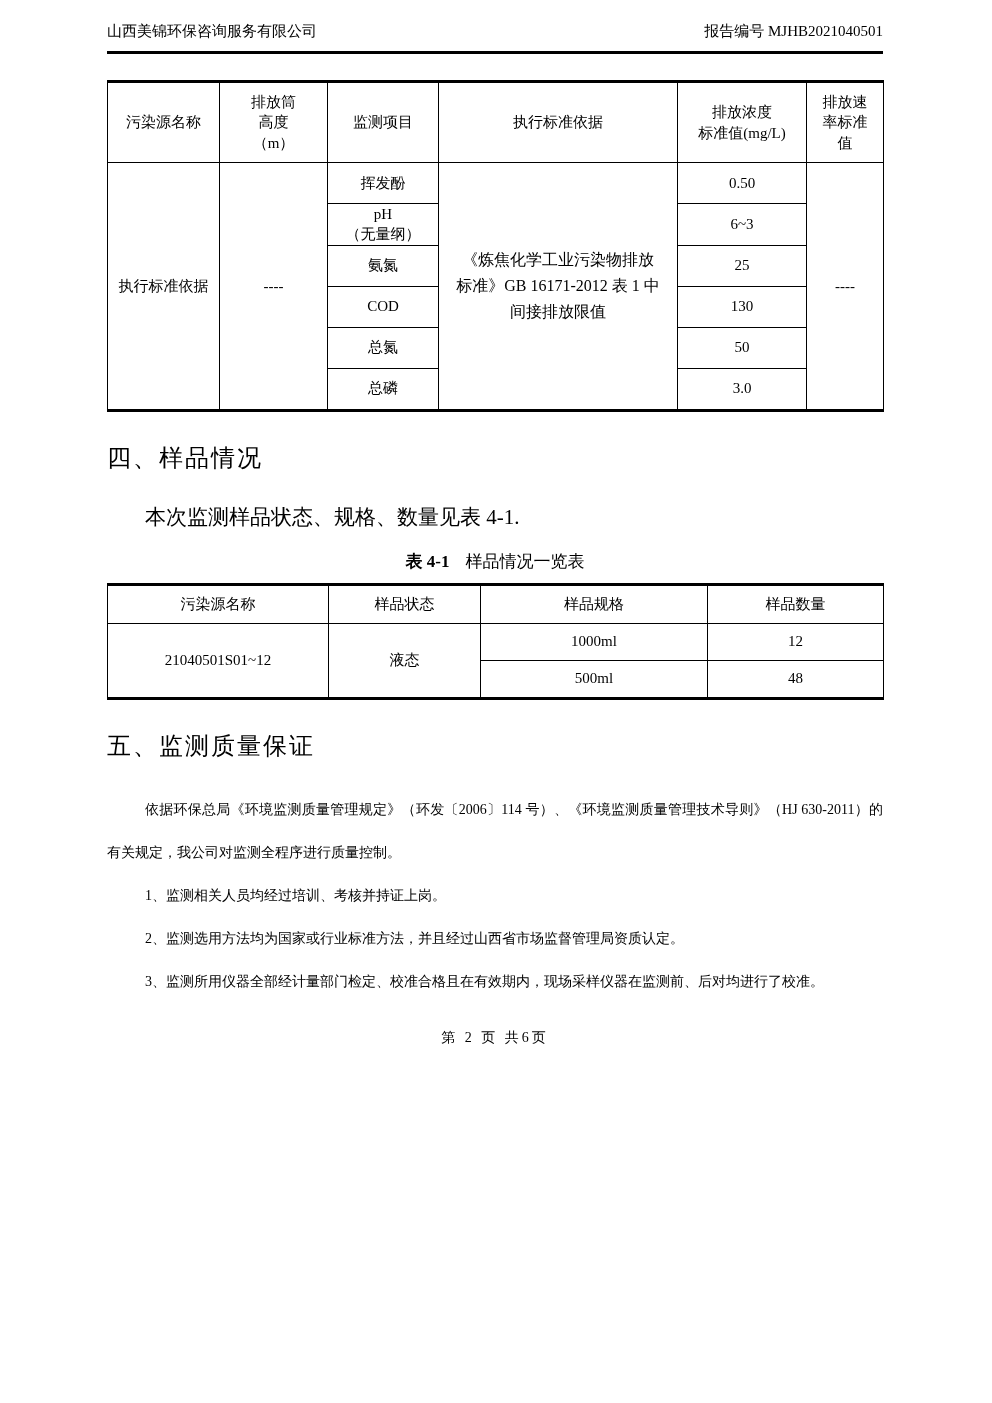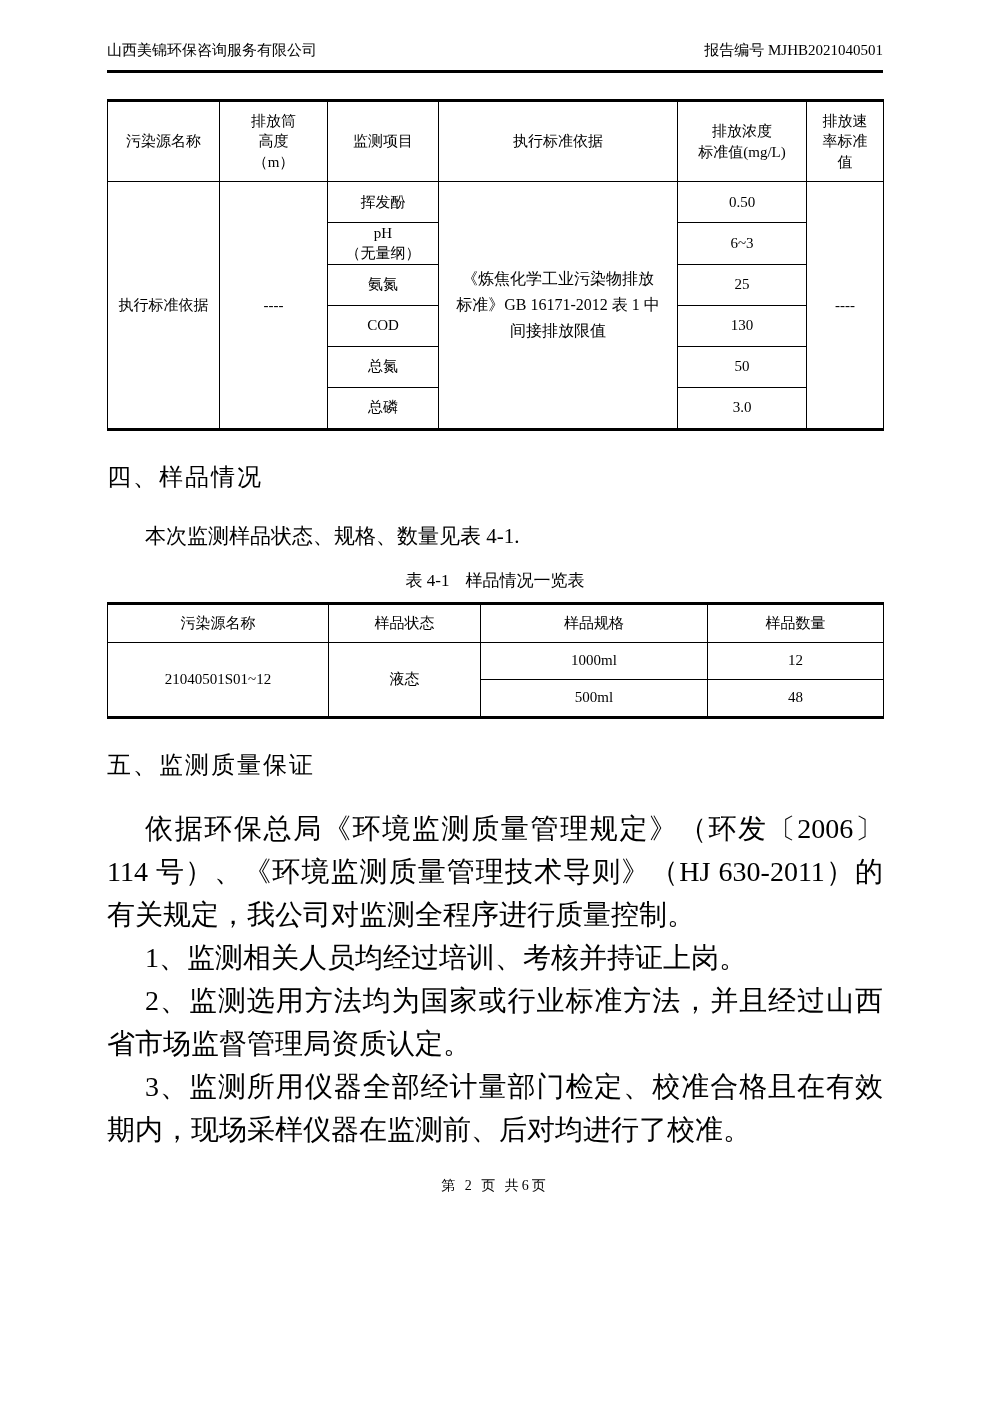--- a/index.html
+++ b/index.html
@@ -1,20 +1,20 @@
 <!DOCTYPE html>
 <html lang="zh"><head>
 <meta charset="utf-8">
 <style>
   html,body{margin:0;padding:0;background:#ffffff;}
   .page{
     position:relative;
     width:992px;height:1403px;
     box-sizing:border-box;
-    padding:39px 109px 0 107px;
+    padding:20px 109px 0 107px;
     background:#ffffff;
     color:#000000;
     font-family:"Liberation Serif","DejaVu Serif",serif;
   }
   
   .doc-header{
     display:flex;justify-content:space-between;align-items:flex-end;
     font-size:15px;line-height:22px;
     padding-bottom:9px;
     border-bottom:3px solid #000;
@@ -46,28 +46,28 @@
     font-size:21px;line-height:30px;
     margin:28px 0 0 0;
     text-indent:38px;
   }
   
   .caption{
     text-align:center;
     font-size:17px;
     margin:18px 0 10px 0;
   }
-  .cap-prefix{font-weight:normal;margin-right:16px;}
+  .cap-prefix{font-weight:bold;margin-right:16px;}
   
   .samples-table th{height:37px;}
   .samples-table td{height:36px;}
   
   .paras{
     margin-top:26px;
-    font-size:28px;line-height:43px;
+    font-size:14px;line-height:43px;
     text-align:justify;
   }
   .paras p{margin:0;text-indent:38px;}
   
   .page-footer{
     text-align:center;
     font-size:14px;
     letter-spacing:3px;
     margin-top:26px;
   }

